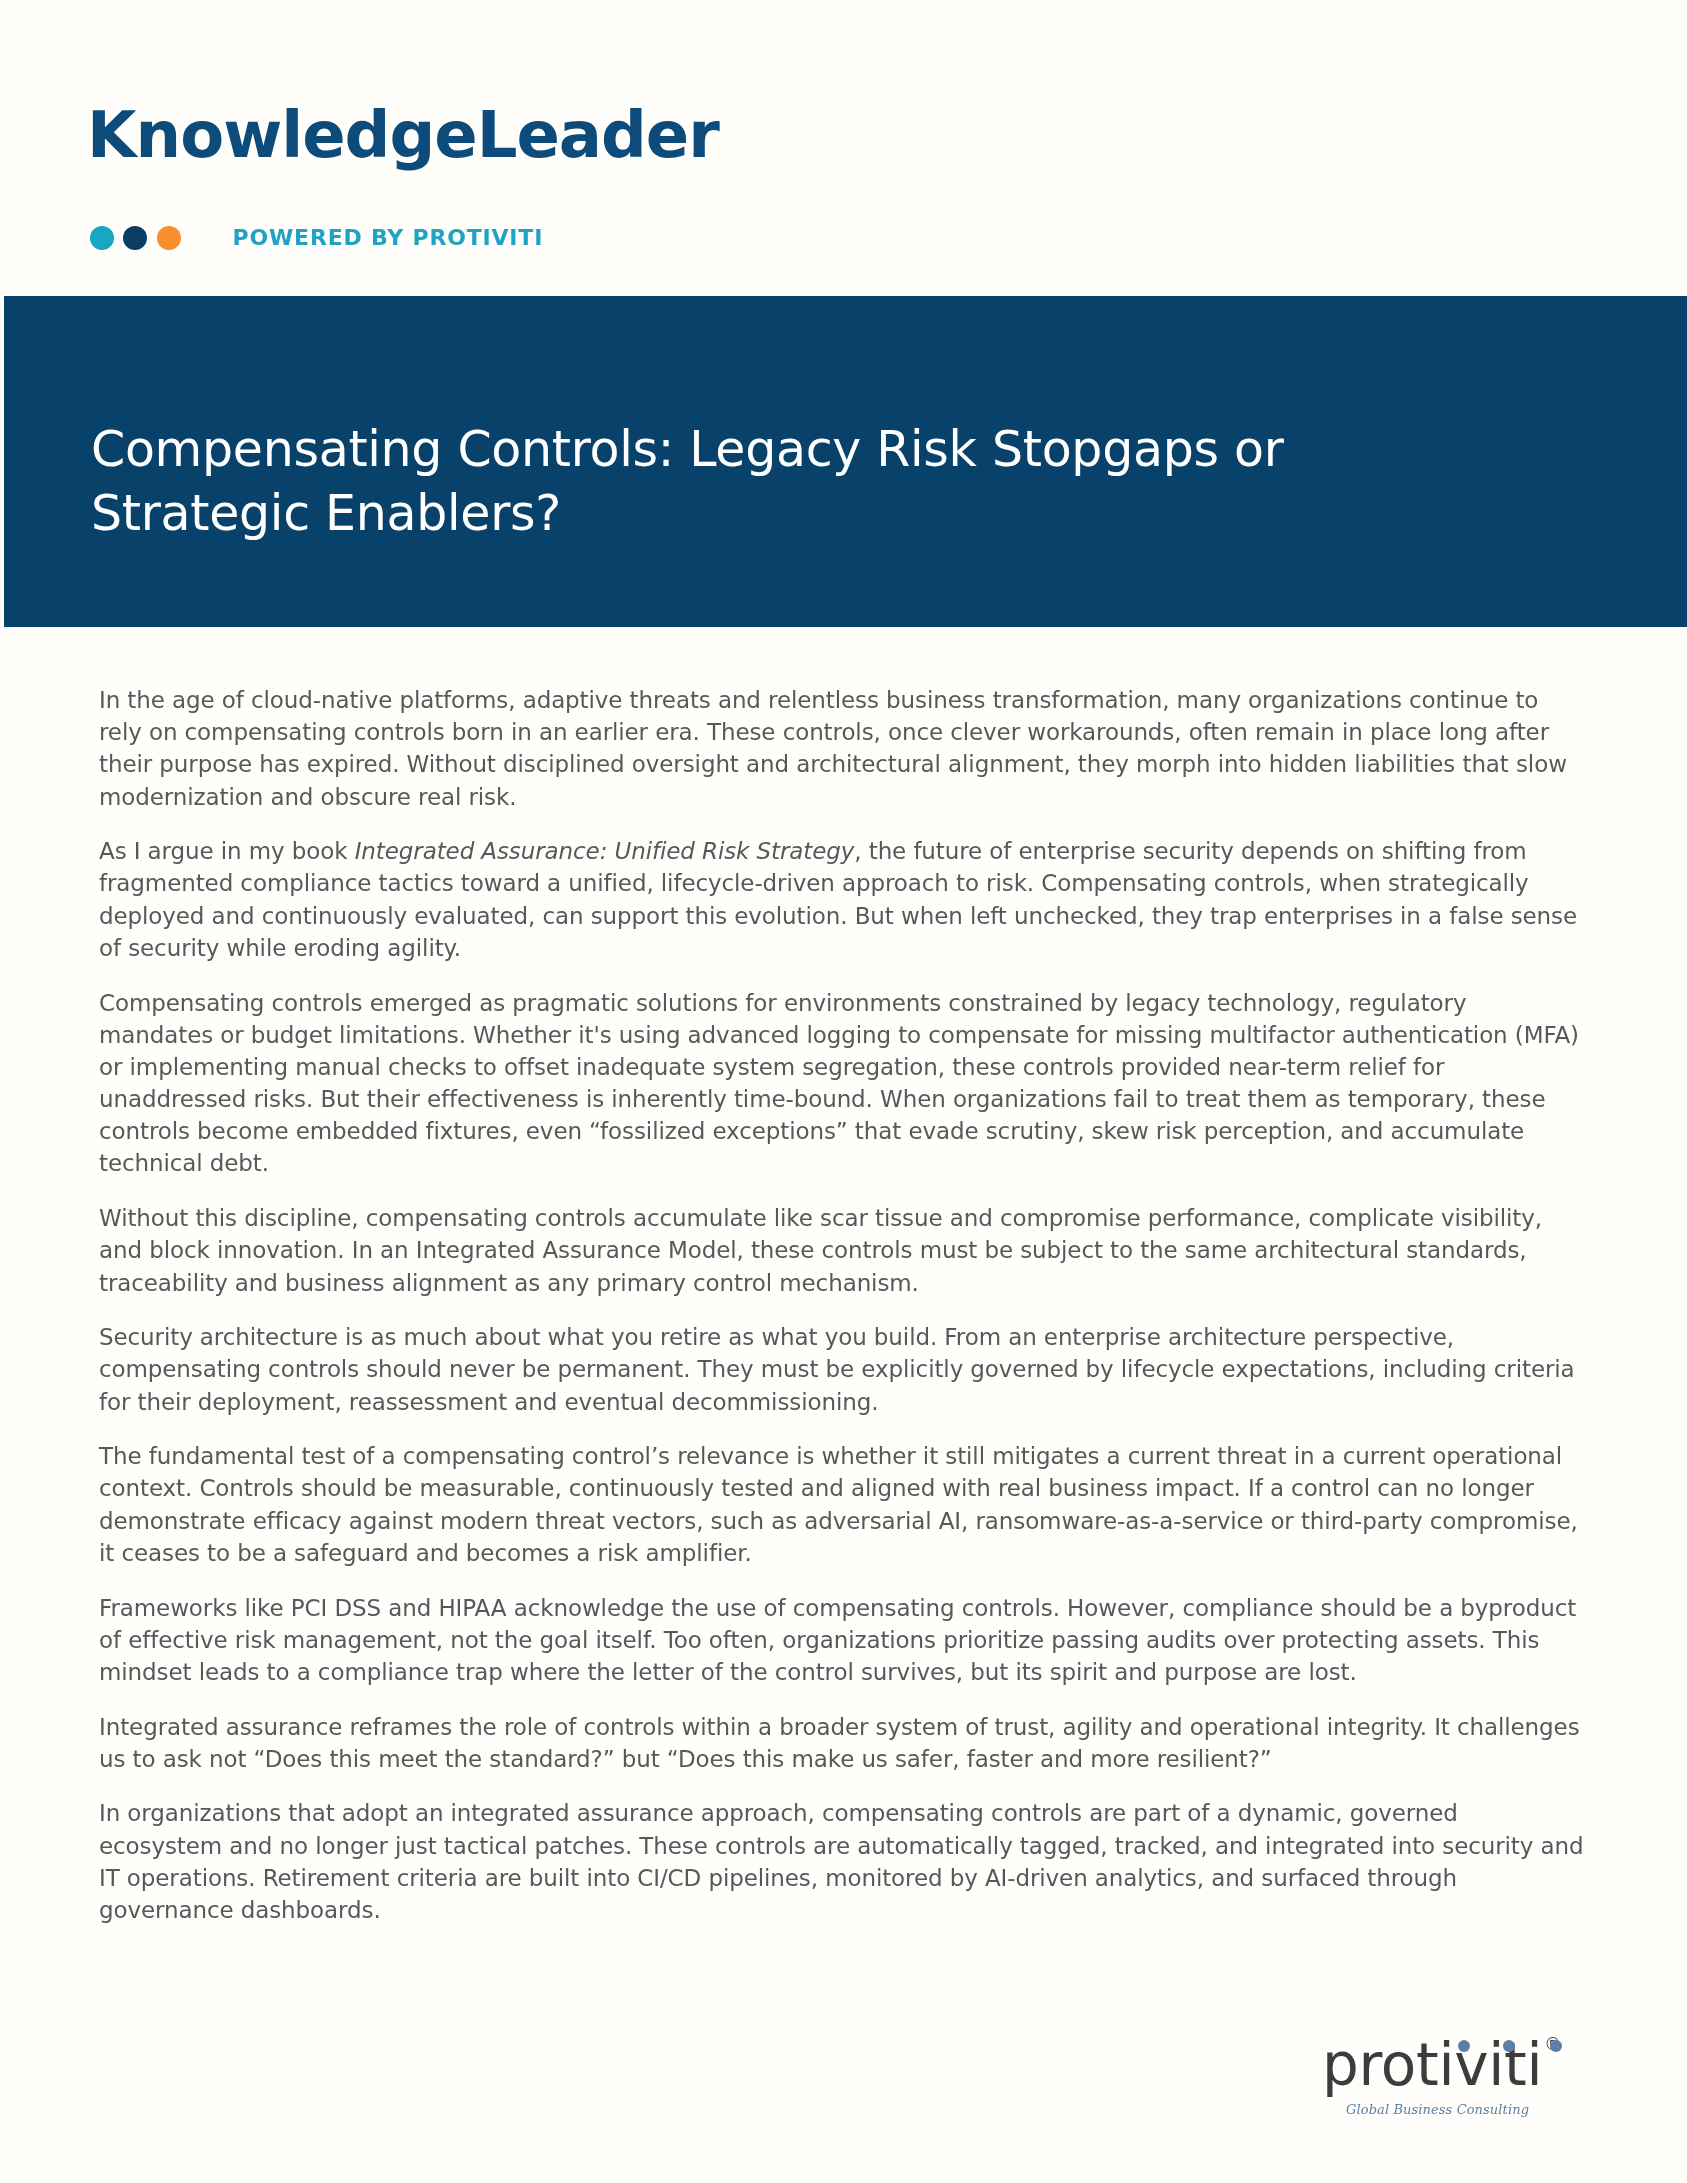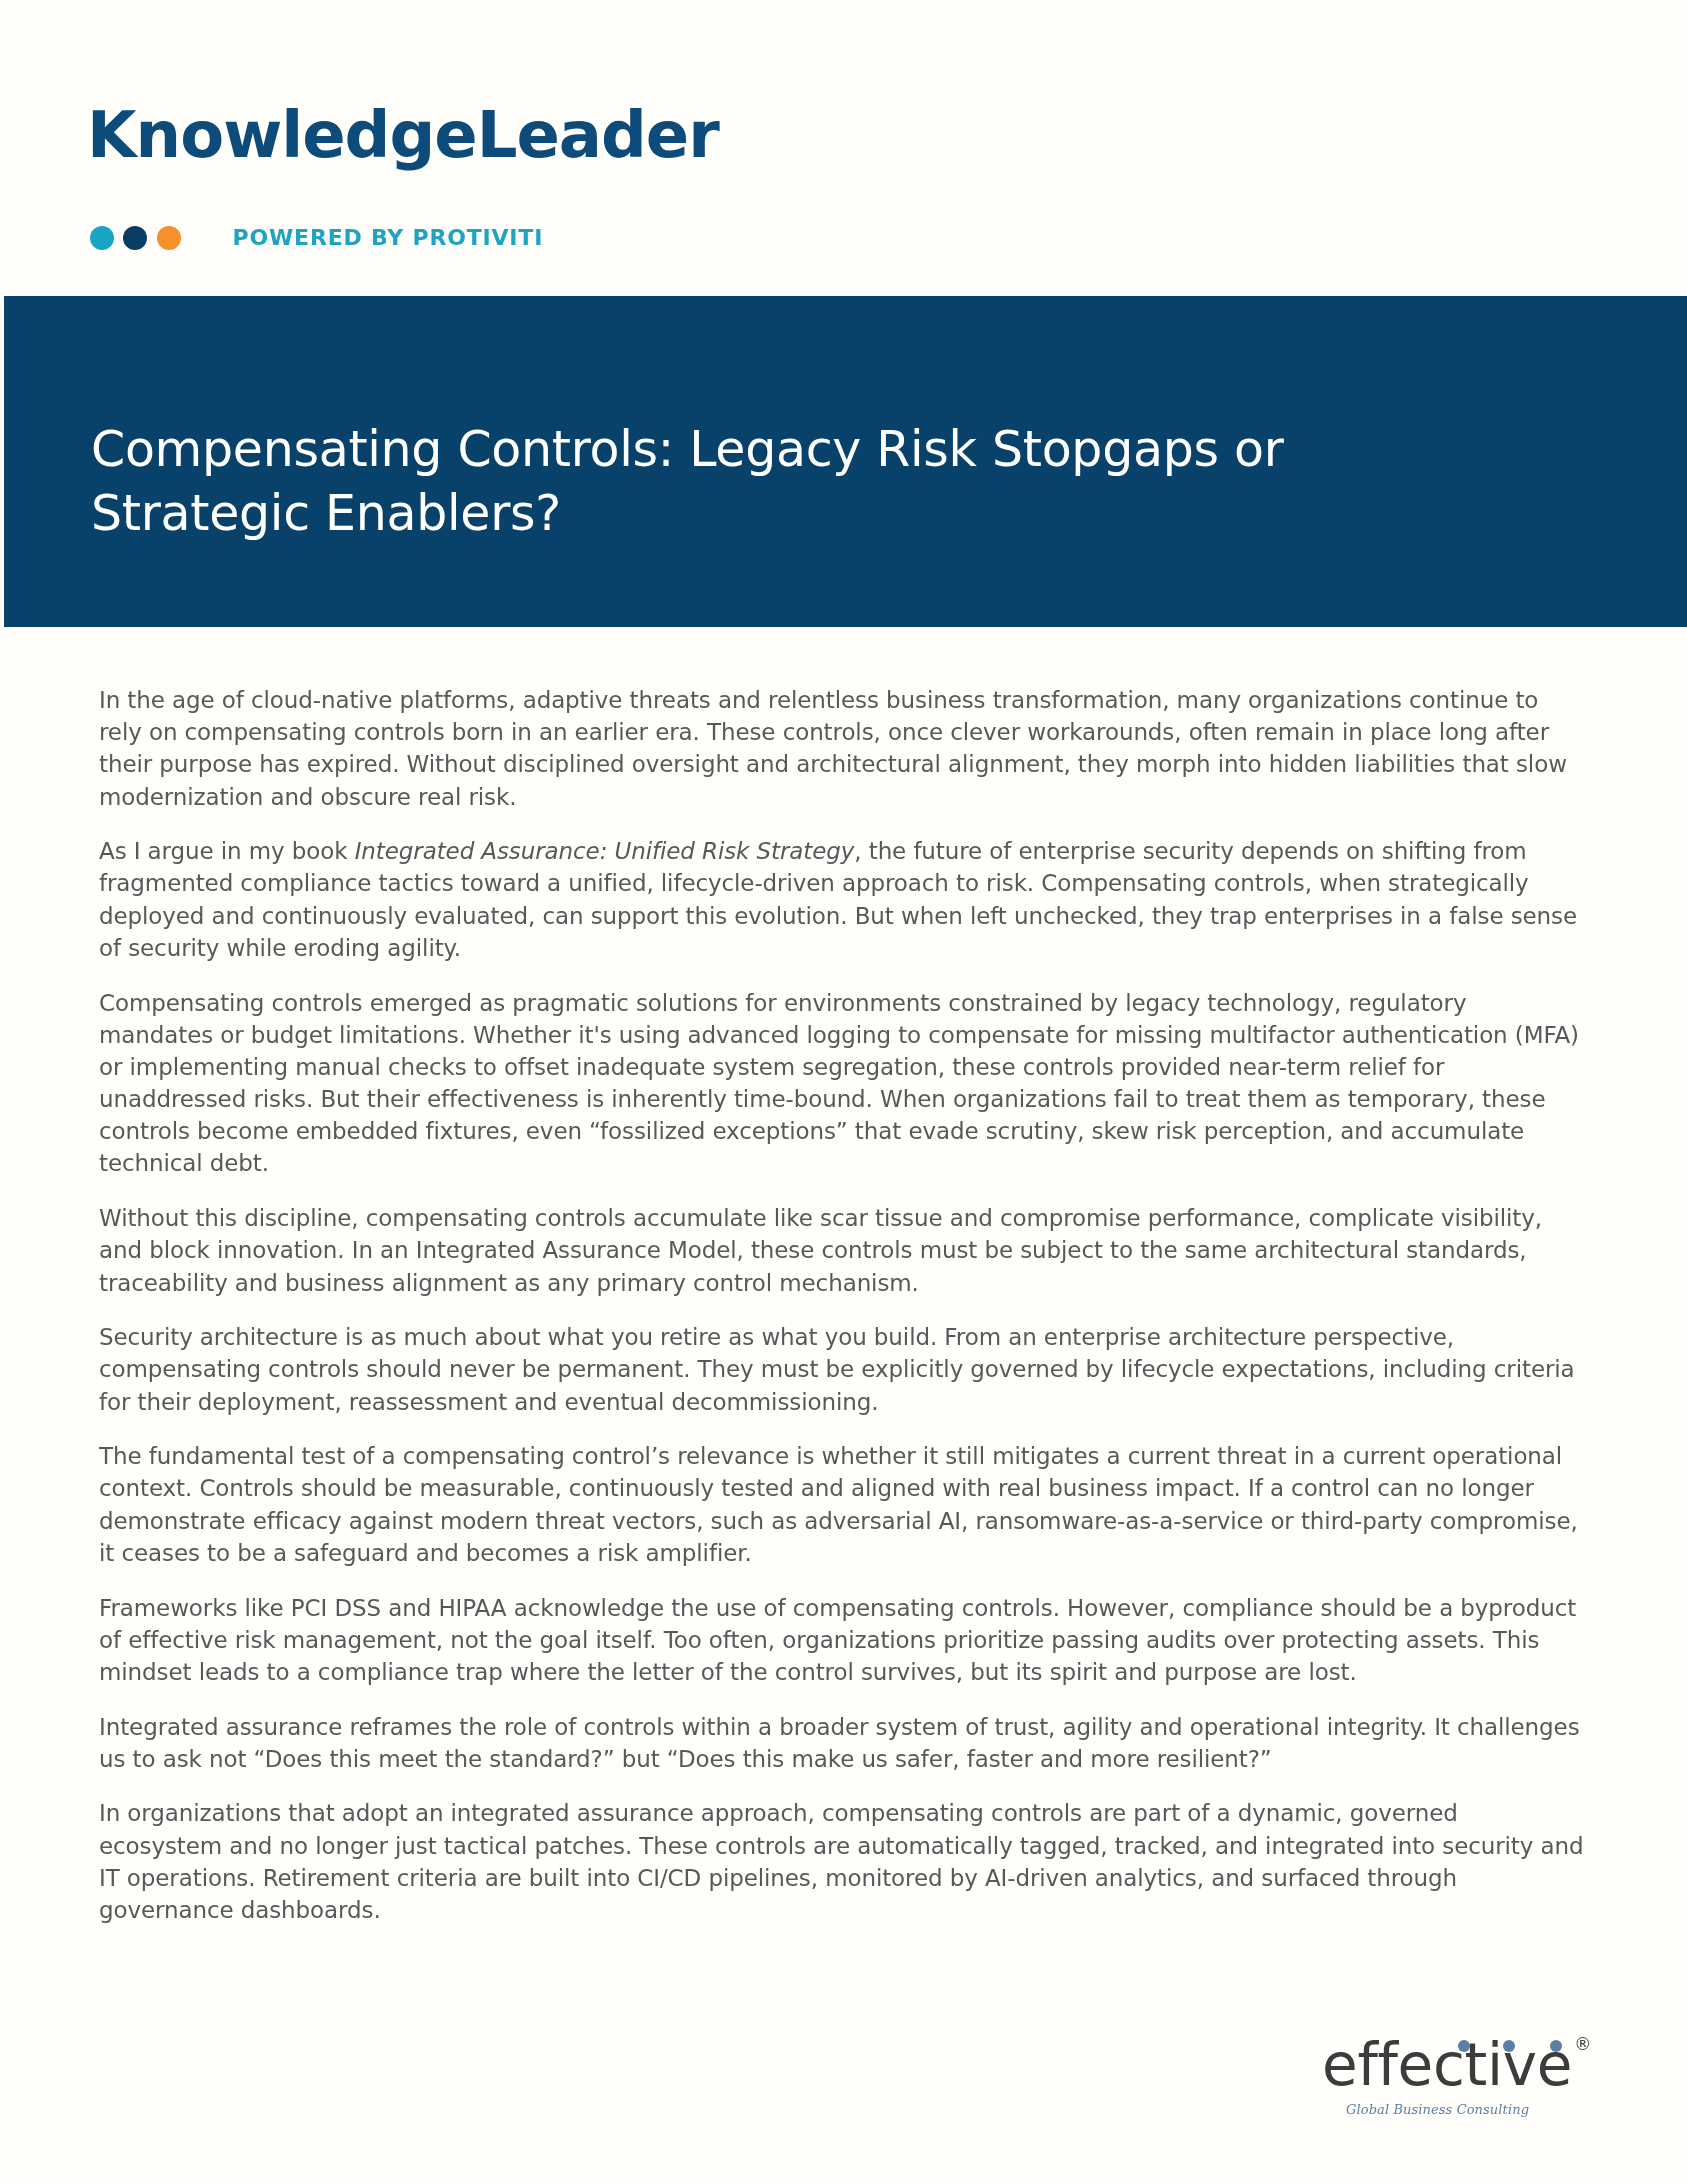--- a/index.html
+++ b/index.html
@@ -227,21 +227,21 @@
 
     <p>Frameworks like PCI DSS and HIPAA acknowledge the use of compensating controls. However, compliance should be a byproduct of effective risk management, not the goal itself. Too often, organizations prioritize passing audits over protecting assets. This mindset leads to a compliance trap where the letter of the control survives, but its spirit and purpose are lost.</p>
 
     <p>Integrated assurance reframes the role of controls within a broader system of trust, agility and operational integrity. It challenges us to ask not “Does this meet the standard?” but “Does this make us safer, faster and more resilient?”</p>
 
     <p>In organizations that adopt an integrated assurance approach, compensating controls are part of a dynamic, governed ecosystem and no longer just tactical patches. These controls are automatically tagged, tracked, and integrated into security and IT operations. Retirement criteria are built into CI/CD pipelines, monitored by AI-driven analytics, and surfaced through governance dashboards.</p>
 
   </div>
 
   <div class="footer-logo">
-    <div class="protiviti-wordmark"><span>effective</span><span class="reg">®</span>
+    <div class="protiviti-wordmark"><span>protiviti</span><span class="reg">®</span>
       <span class="i-dot i-dot-a"></span>
       <span class="i-dot i-dot-b"></span>
       <span class="i-dot i-dot-c"></span>
     </div>
     <div class="protiviti-tagline">Global Business Consulting</div>
   </div>
 
 </div>
 
 

